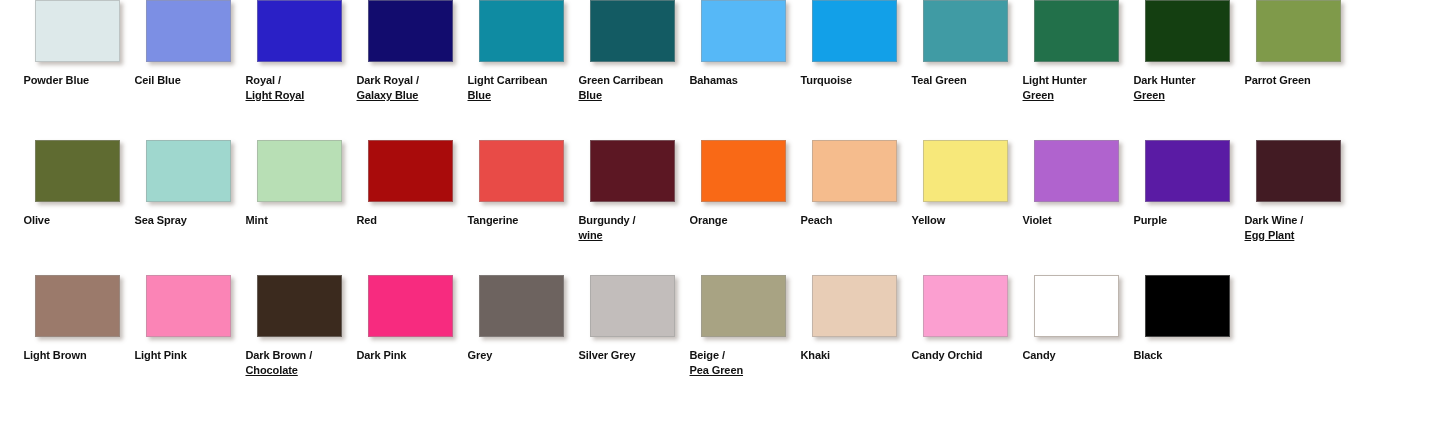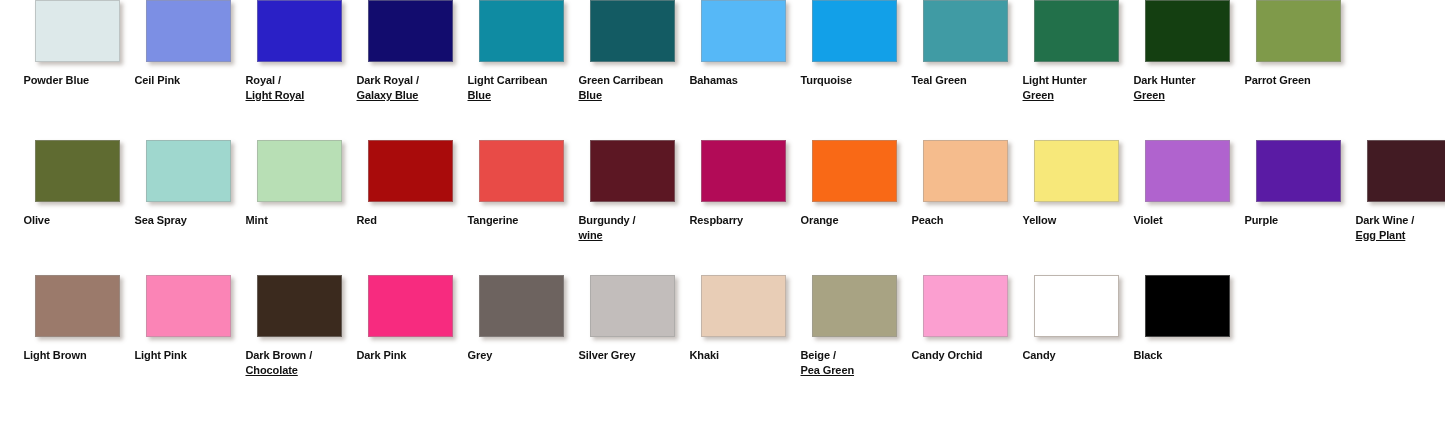--- a/index.html
+++ b/index.html
@@ -79,21 +79,21 @@
       <div class="swatch-cell">
         <div class="swatch-box-wrap">
           <div class="swatch-box" style="background-color: rgb(221, 233, 234);"></div>
         </div>
         <div class="swatch-label"><span class="line1">Powder Blue</span></div>
       </div>
       <div class="swatch-cell">
         <div class="swatch-box-wrap">
           <div class="swatch-box" style="background-color: rgb(124, 143, 228);"></div>
         </div>
-        <div class="swatch-label"><span class="line1">Ceil Pink</span></div>
+        <div class="swatch-label"><span class="line1">Ceil Blue</span></div>
       </div>
       <div class="swatch-cell">
         <div class="swatch-box-wrap">
           <div class="swatch-box" style="background-color: rgb(42, 32, 198);"></div>
         </div>
         <div class="swatch-label"><span class="line1">Royal /</span><span class="line2">Light Royal</span></div>
       </div>
       <div class="swatch-cell">
         <div class="swatch-box-wrap">
           <div class="swatch-box" style="background-color: rgb(18, 12, 110);"></div>
@@ -181,26 +181,20 @@
         <div class="swatch-label"><span class="line1">Tangerine</span></div>
       </div>
       <div class="swatch-cell">
         <div class="swatch-box-wrap">
           <div class="swatch-box" style="background-color: rgb(92, 23, 35);"></div>
         </div>
         <div class="swatch-label"><span class="line1">Burgundy /</span><span class="line2">wine</span></div>
       </div>
       <div class="swatch-cell">
         <div class="swatch-box-wrap">
-          <div class="swatch-box" style="background-color: rgb(178, 11, 87);"></div>
-        </div>
-        <div class="swatch-label"><span class="line1">Respbarry</span></div>
-      </div>
-      <div class="swatch-cell">
-        <div class="swatch-box-wrap">
           <div class="swatch-box" style="background-color: rgb(249, 105, 22);"></div>
         </div>
         <div class="swatch-label"><span class="line1">Orange</span></div>
       </div>
       <div class="swatch-cell">
         <div class="swatch-box-wrap">
           <div class="swatch-box" style="background-color: rgb(245, 188, 141);"></div>
         </div>
         <div class="swatch-label"><span class="line1">Peach</span></div>
       </div>
@@ -261,29 +255,29 @@
         <div class="swatch-label"><span class="line1">Grey</span></div>
       </div>
       <div class="swatch-cell">
         <div class="swatch-box-wrap">
           <div class="swatch-box" style="background-color: rgb(194, 189, 187);"></div>
         </div>
         <div class="swatch-label"><span class="line1">Silver Grey</span></div>
       </div>
       <div class="swatch-cell">
         <div class="swatch-box-wrap">
+          <div class="swatch-box" style="background-color: rgb(168, 163, 131);"></div>
+        </div>
+        <div class="swatch-label"><span class="line1">Beige /</span><span class="line2">Pea Green</span></div>
+      </div>
+      <div class="swatch-cell">
+        <div class="swatch-box-wrap">
           <div class="swatch-box" style="background-color: rgb(232, 205, 182);"></div>
         </div>
         <div class="swatch-label"><span class="line1">Khaki</span></div>
-      </div>
-      <div class="swatch-cell">
-        <div class="swatch-box-wrap">
-          <div class="swatch-box" style="background-color: rgb(168, 163, 131);"></div>
-        </div>
-        <div class="swatch-label"><span class="line1">Beige /</span><span class="line2">Pea Green</span></div>
       </div>
       <div class="swatch-cell">
         <div class="swatch-box-wrap">
           <div class="swatch-box" style="background-color: rgb(251, 159, 208);"></div>
         </div>
         <div class="swatch-label"><span class="line1">Candy Orchid</span></div>
       </div>
       <div class="swatch-cell">
         <div class="swatch-box-wrap">
           <div class="swatch-box" style="background-color: rgb(255, 255, 255); border: 1px solid rgb(189, 181, 174);"></div>

